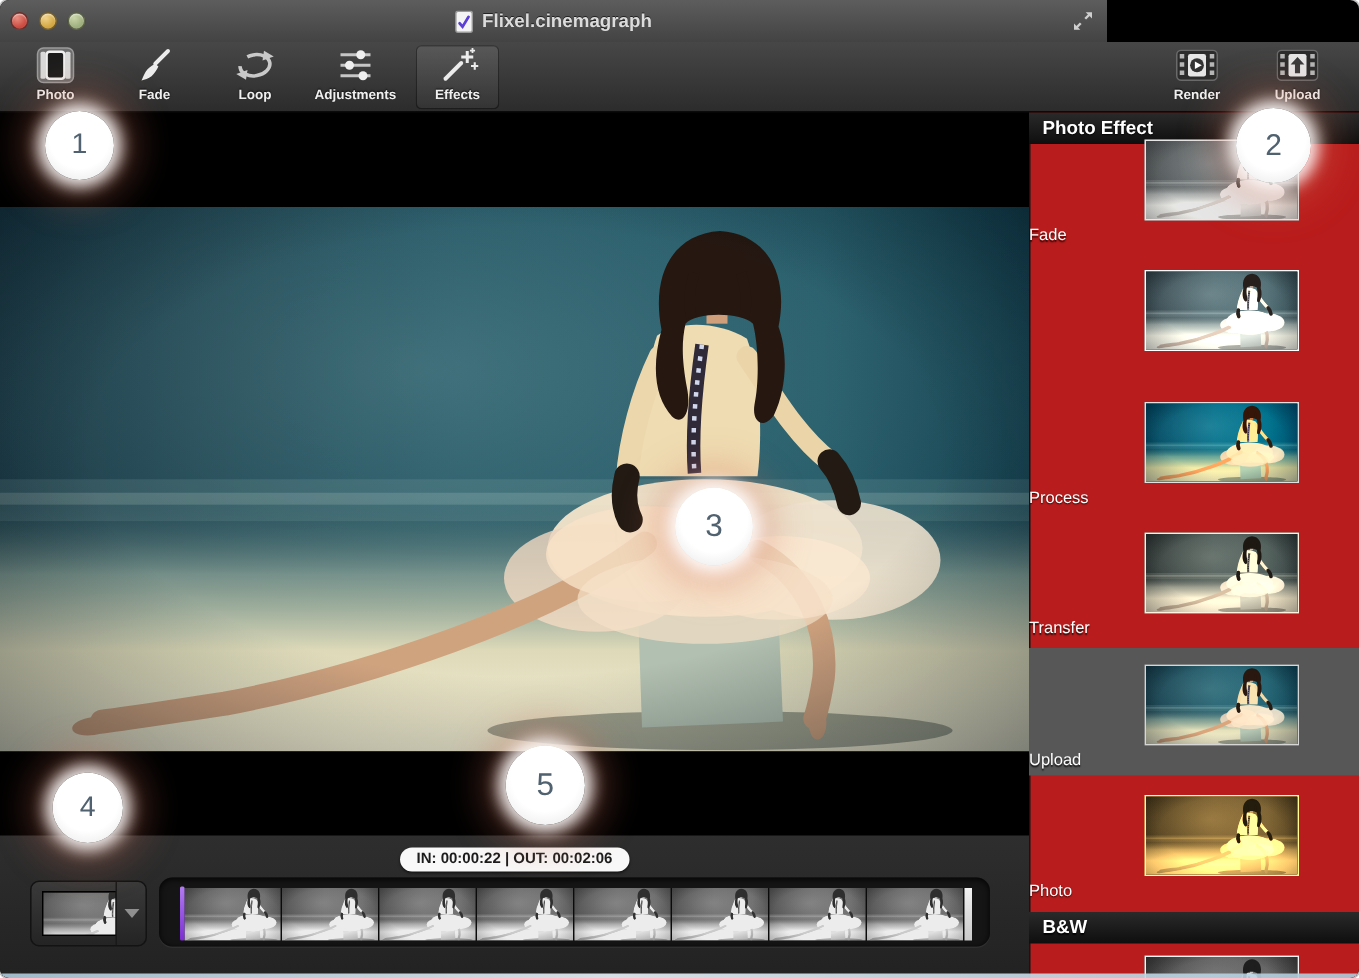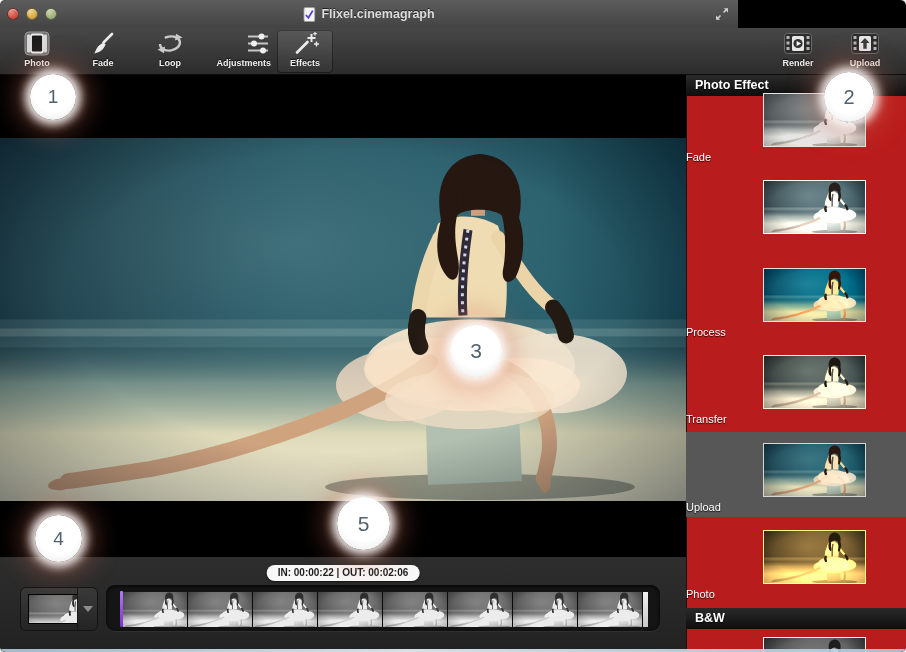--- a/index.html
+++ b/index.html
@@ -37,21 +37,21 @@
     background:linear-gradient(#474747,#2c2c2c);
     border-bottom:1px solid #0b0b0b; z-index:5;
   }
   .tb-btn{ position:absolute; top:2px; height:43px; display:flex; flex-direction:column;
     align-items:center; justify-content:flex-start; }
   .tb-btn .ic{ height:27px; display:flex; align-items:center; justify-content:center; }
   .tb-label{ color:#f0f0f0; font-size:9px; font-weight:bold; text-shadow:0 -1px 1px rgba(0,0,0,.8); margin-top:1px; }
   .tb-btn.selected{ background:linear-gradient(rgba(255,255,255,.10),rgba(255,255,255,.03));
     border-radius:4px; box-shadow:inset 0 0 0 1px rgba(0,0,0,.45), inset 0 1px 0 rgba(255,255,255,.08); }
   #btn-trim{left:10px;width:54px;} #btn-mask{left:76px;width:54px;} #btn-loop{left:143px;width:54px;}
-  #btn-adjust{left:203px;width:68px;align-items:flex-end;} #btn-effects{left:277px;width:56px;}
+  #btn-adjust{left:203px;width:68px;} #btn-effects{left:277px;width:56px;}
   #btn-render{left:774px;width:48px;} #btn-upload{left:841px;width:48px;}
 
   
   .canvas{ position:absolute; top:75px; left:0; width:686px; height:482px; background:#000; }
   .stage{ position:absolute; top:63px; left:0; width:686px; height:363px; overflow:hidden; }
   .scene-svg{ width:100%; height:100%; display:block; }
   .stage .scene-svg{ filter:saturate(1.08) brightness(1.02); }
 
   
   .sidebar{ position:absolute; top:75px; left:686px; width:256px; height:577px;

